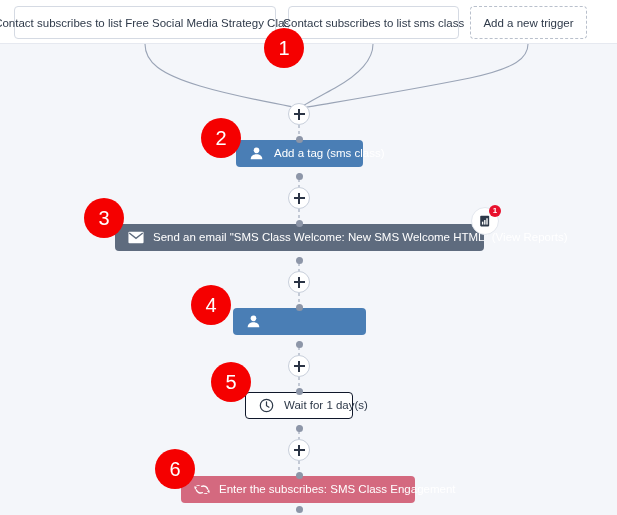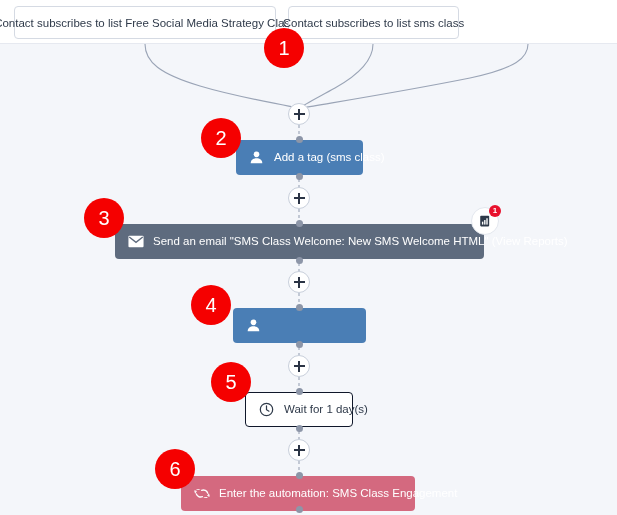--- a/index.html
+++ b/index.html
@@ -90,21 +90,21 @@
     border-radius: 50%;
     background: #8d96a8;
     margin-left: -3.5px;
     left: 299px;
     z-index: 5;
   }
 
   
   .node {
     position: absolute;
-    height: 35px;
+    height: 27px;
     border-radius: 4px;
     display: flex;
     align-items: center;
     box-sizing: border-box;
     padding: 0 12px;
     z-index: 3;
     font-size: 11.5px;
     white-space: nowrap;
   }
   .node .node-icon {
@@ -196,20 +196,23 @@
   <line x1="299" y1="509" x2="299" y2="515" stroke="#9aa4b6" stroke-width="1.1" stroke-dasharray="3 3"></line>
 </svg>
 
 <div id="trigger-bar">
   <div class="trigger-box" id="trigger-1">
     <span>Contact subscribes to list Free Social Media Strategy Class</span>
   </div>
   <div class="trigger-box" id="trigger-2">
     <span>Contact subscribes to list sms class</span>
   </div>
+  <div class="trigger-box dashed" id="trigger-3">
+    <span>Add a new trigger</span>
+  </div>
 </div>
 
 <div class="plus-btn" style="top:103px">
   <span class="bar-h"></span>
     <span class="bar-v"></span>
 </div>
 <div class="plus-btn" style="top:187px">
   <span class="bar-h"></span>
     <span class="bar-v"></span>
 </div>
@@ -288,21 +291,21 @@
 
 <div class="node rose" style="left:181px; top:476px; width:234px;">
   <span class="node-icon">
     <svg viewBox="0 0 18 14" width="16" height="13" xmlns="http://www.w3.org/2000/svg">
       <path d="M7.6 2.6 C5.4 1.2, 2.2 2.0, 1.6 4.6 L3.4 4.2 L1.2 7.2 L0.2 3.6 Z" fill="#ffffff"></path>
       <path d="M10.4 11.4 C12.6 12.8, 15.8 12.0, 16.4 9.4 L14.6 9.8 L16.8 6.8 L17.8 10.4 Z" fill="#ffffff"></path>
       <path d="M8.6 3.4 C11.4 2.4, 14.6 3.8, 15.4 6.6" fill="none" stroke="#ffffff" stroke-width="1.6" stroke-linecap="round"></path>
       <path d="M9.4 10.6 C6.6 11.6, 3.4 10.2, 2.6 7.4" fill="none" stroke="#ffffff" stroke-width="1.6" stroke-linecap="round"></path>
     </svg>
   </span>
-  <span class="node-label">Enter the automation: SMS Class Engagement</span>
+  <span class="node-label">Enter the subscribes: SMS Class Engagement</span>
 </div>
 
 <div class="marker" style="left:264px; top:28px;">
   <span>1</span>
 </div>
 <div class="marker" style="left:201px; top:118px;">
   <span>2</span>
 </div>
 <div class="marker" style="left:84px; top:198px;">
   <span>3</span>

